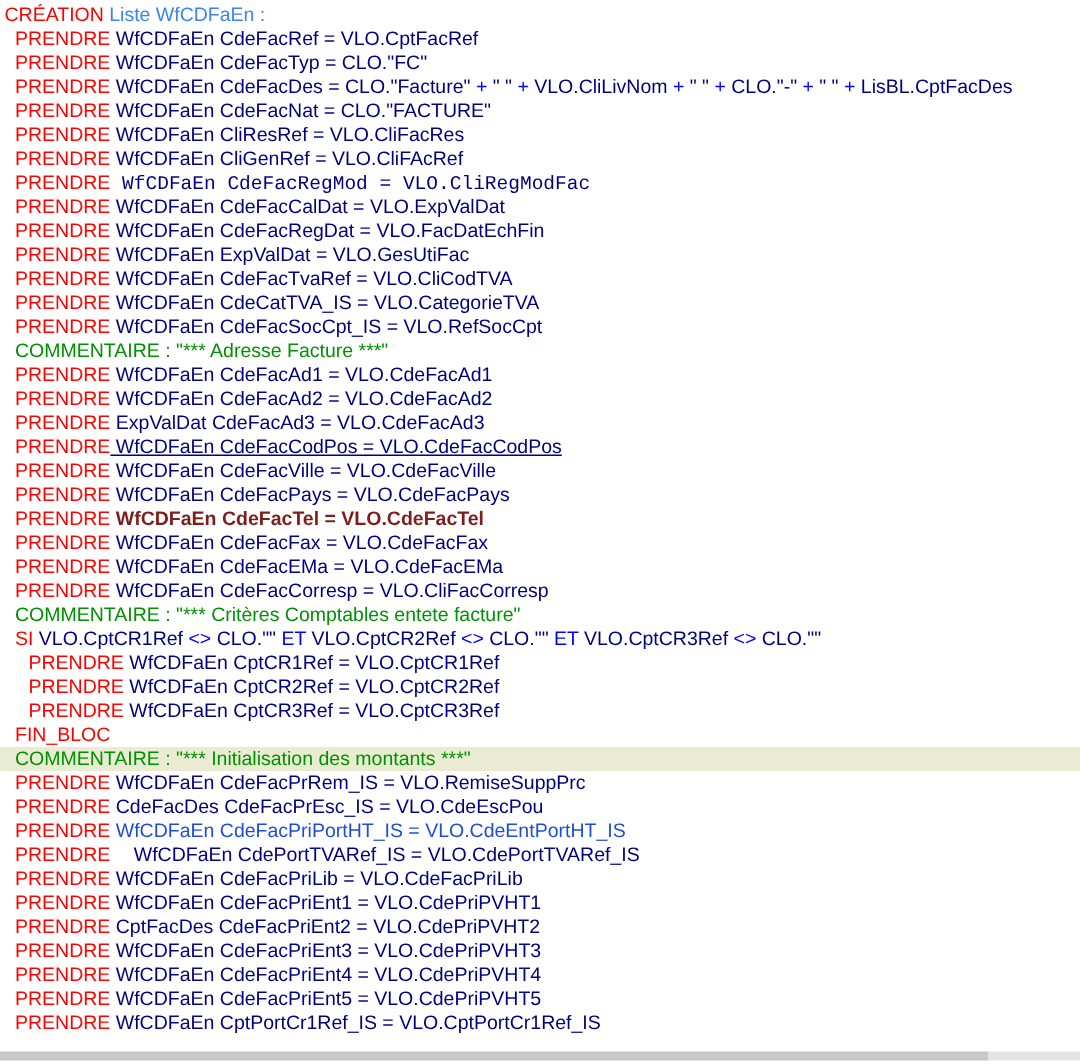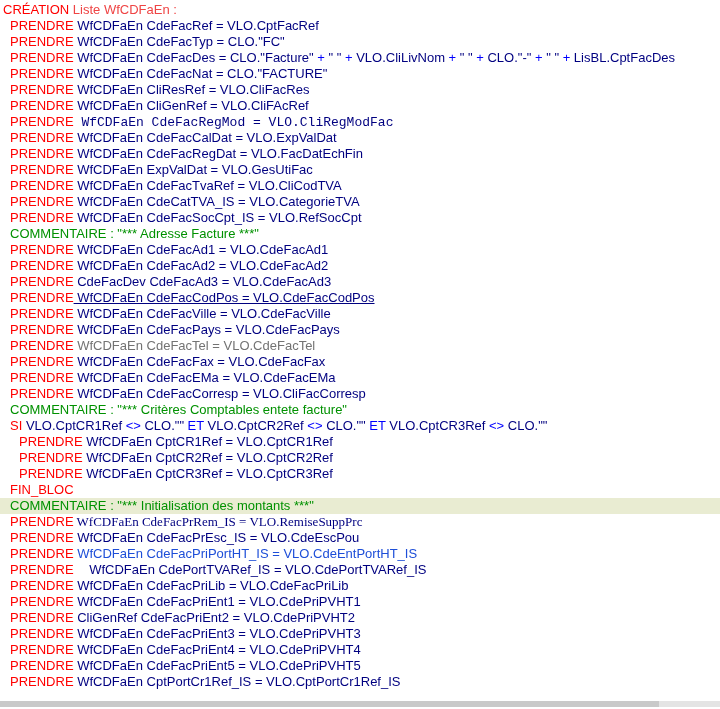--- a/index.html
+++ b/index.html
@@ -50,59 +50,59 @@
     top: 0;
     height: 6px;
     width: 8.5%;
   }
 </style>
 </head>
 <body>
 
 <div class="code-area">
   <div>
-      <div class="line indent-0"><span style="color: rgb(255, 0, 0);">CRÉATION</span><span style="color: #ef4444;"> Liste WfCDFaEn :</span></div>
+      <div class="line indent-0"><span style="color: rgb(255, 0, 0);">CRÉATION</span><span style="color: #3b82f6;"> Liste WfCDFaEn :</span></div>
       <div class="line indent-1"><span style="color: rgb(255, 0, 0);">PRENDRE</span><span style="color: rgb(0, 0, 128);"> WfCDFaEn CdeFacRef = VLO.CptFacRef</span></div>
       <div class="line indent-1"><span style="color: rgb(255, 0, 0);">PRENDRE</span><span style="color: rgb(0, 0, 128);"> WfCDFaEn CdeFacTyp = CLO."FC"</span></div>
       <div class="line indent-1"><span style="color: rgb(255, 0, 0);">PRENDRE</span><span style="color: rgb(0, 0, 128);"> WfCDFaEn CdeFacDes = CLO."Facture" </span><span style="color: rgb(0, 0, 255);">+</span><span style="color: rgb(0, 0, 128);"> " " </span><span style="color: rgb(0, 0, 255);">+</span><span style="color: rgb(0, 0, 128);"> VLO.CliLivNom </span><span style="color: rgb(0, 0, 255);">+</span><span style="color: rgb(0, 0, 128);"> " " </span><span style="color: rgb(0, 0, 255);">+</span><span style="color: rgb(0, 0, 128);"> CLO."-" </span><span style="color: rgb(0, 0, 255);">+</span><span style="color: rgb(0, 0, 128);"> " " </span><span style="color: rgb(0, 0, 255);">+</span><span style="color: rgb(0, 0, 128);"> LisBL.CptFacDes</span></div>
       <div class="line indent-1"><span style="color: rgb(255, 0, 0);">PRENDRE</span><span style="color: rgb(0, 0, 128);"> WfCDFaEn CdeFacNat = CLO."FACTURE"</span></div>
       <div class="line indent-1"><span style="color: rgb(255, 0, 0);">PRENDRE</span><span style="color: rgb(0, 0, 128);"> WfCDFaEn CliResRef = VLO.CliFacRes</span></div>
       <div class="line indent-1"><span style="color: rgb(255, 0, 0);">PRENDRE</span><span style="color: rgb(0, 0, 128);"> WfCDFaEn CliGenRef = VLO.CliFAcRef</span></div>
       <div class="line indent-1"><span style="color: rgb(255, 0, 0);">PRENDRE</span><span style="color: rgb(0, 0, 128); font-family: Liberation Mono, monospace;"> WfCDFaEn CdeFacRegMod = VLO.CliRegModFac</span></div>
       <div class="line indent-1"><span style="color: rgb(255, 0, 0);">PRENDRE</span><span style="color: rgb(0, 0, 128);"> WfCDFaEn CdeFacCalDat = VLO.ExpValDat</span></div>
       <div class="line indent-1"><span style="color: rgb(255, 0, 0);">PRENDRE</span><span style="color: rgb(0, 0, 128);"> WfCDFaEn CdeFacRegDat = VLO.FacDatEchFin</span></div>
       <div class="line indent-1"><span style="color: rgb(255, 0, 0);">PRENDRE</span><span style="color: rgb(0, 0, 128);"> WfCDFaEn ExpValDat = VLO.GesUtiFac</span></div>
       <div class="line indent-1"><span style="color: rgb(255, 0, 0);">PRENDRE</span><span style="color: rgb(0, 0, 128);"> WfCDFaEn CdeFacTvaRef = VLO.CliCodTVA</span></div>
       <div class="line indent-1"><span style="color: rgb(255, 0, 0);">PRENDRE</span><span style="color: rgb(0, 0, 128);"> WfCDFaEn CdeCatTVA_IS = VLO.CategorieTVA</span></div>
       <div class="line indent-1"><span style="color: rgb(255, 0, 0);">PRENDRE</span><span style="color: rgb(0, 0, 128);"> WfCDFaEn CdeFacSocCpt_IS = VLO.RefSocCpt</span></div>
       <div class="line indent-1"><span style="color: rgb(0, 145, 0);">COMMENTAIRE : "*** Adresse Facture ***"</span></div>
       <div class="line indent-1"><span style="color: rgb(255, 0, 0);">PRENDRE</span><span style="color: rgb(0, 0, 128);"> WfCDFaEn CdeFacAd1 = VLO.CdeFacAd1</span></div>
       <div class="line indent-1"><span style="color: rgb(255, 0, 0);">PRENDRE</span><span style="color: rgb(0, 0, 128);"> WfCDFaEn CdeFacAd2 = VLO.CdeFacAd2</span></div>
-      <div class="line indent-1"><span style="color: rgb(255, 0, 0);">PRENDRE</span><span style="color: rgb(0, 0, 128);"> CdeFacDev CdeFacAd3 = VLO.CdeFacAd3</span></div>
+      <div class="line indent-1"><span style="color: rgb(255, 0, 0);">PRENDRE</span><span style="color: rgb(0, 0, 128);"> ExpValDat CdeFacAd3 = VLO.CdeFacAd3</span></div>
       <div class="line indent-1"><span style="color: rgb(255, 0, 0);">PRENDRE</span><span style="color: rgb(0, 0, 128); text-decoration: underline;"> WfCDFaEn CdeFacCodPos = VLO.CdeFacCodPos</span></div>
       <div class="line indent-1"><span style="color: rgb(255, 0, 0);">PRENDRE</span><span style="color: rgb(0, 0, 128);"> WfCDFaEn CdeFacVille = VLO.CdeFacVille</span></div>
       <div class="line indent-1"><span style="color: rgb(255, 0, 0);">PRENDRE</span><span style="color: rgb(0, 0, 128);"> WfCDFaEn CdeFacPays = VLO.CdeFacPays</span></div>
-      <div class="line indent-1"><span style="color: rgb(255, 0, 0);">PRENDRE</span><span style="color: #737373;"> WfCDFaEn CdeFacTel = VLO.CdeFacTel</span></div>
+      <div class="line indent-1"><span style="color: rgb(255, 0, 0);">PRENDRE</span><span style="color: #7f1d1d; font-weight: bold;"> WfCDFaEn CdeFacTel = VLO.CdeFacTel</span></div>
       <div class="line indent-1"><span style="color: rgb(255, 0, 0);">PRENDRE</span><span style="color: rgb(0, 0, 128);"> WfCDFaEn CdeFacFax = VLO.CdeFacFax</span></div>
       <div class="line indent-1"><span style="color: rgb(255, 0, 0);">PRENDRE</span><span style="color: rgb(0, 0, 128);"> WfCDFaEn CdeFacEMa = VLO.CdeFacEMa</span></div>
       <div class="line indent-1"><span style="color: rgb(255, 0, 0);">PRENDRE</span><span style="color: rgb(0, 0, 128);"> WfCDFaEn CdeFacCorresp = VLO.CliFacCorresp</span></div>
       <div class="line indent-1"><span style="color: rgb(0, 145, 0);">COMMENTAIRE : "*** Critères Comptables entete facture"</span></div>
       <div class="line indent-1"><span style="color: rgb(255, 0, 0);">SI</span><span style="color: rgb(0, 0, 128);"> VLO.CptCR1Ref </span><span style="color: rgb(0, 0, 255);">&lt;&gt;</span><span style="color: rgb(0, 0, 128);"> CLO."" </span><span style="color: rgb(0, 0, 255);">ET</span><span style="color: rgb(0, 0, 128);"> VLO.CptCR2Ref </span><span style="color: rgb(0, 0, 255);">&lt;&gt;</span><span style="color: rgb(0, 0, 128);"> CLO."" </span><span style="color: rgb(0, 0, 255);">ET</span><span style="color: rgb(0, 0, 128);"> VLO.CptCR3Ref </span><span style="color: rgb(0, 0, 255);">&lt;&gt;</span><span style="color: rgb(0, 0, 128);"> CLO.""</span></div>
       <div class="line indent-2"><span style="color: rgb(255, 0, 0);">PRENDRE</span><span style="color: rgb(0, 0, 128);"> WfCDFaEn CptCR1Ref = VLO.CptCR1Ref</span></div>
       <div class="line indent-2"><span style="color: rgb(255, 0, 0);">PRENDRE</span><span style="color: rgb(0, 0, 128);"> WfCDFaEn CptCR2Ref = VLO.CptCR2Ref</span></div>
       <div class="line indent-2"><span style="color: rgb(255, 0, 0);">PRENDRE</span><span style="color: rgb(0, 0, 128);"> WfCDFaEn CptCR3Ref = VLO.CptCR3Ref</span></div>
       <div class="line indent-1"><span style="color: rgb(255, 0, 0);">FIN_BLOC</span></div>
       <div class="line indent-1" style="background: rgb(233, 236, 210);"><span style="color: rgb(0, 145, 0);">COMMENTAIRE : "*** Initialisation des montants ***"</span></div>
-      <div class="line indent-1"><span style="color: rgb(255, 0, 0);">PRENDRE</span><span style="color: rgb(0, 0, 128); font-family: Liberation Serif, serif;"> WfCDFaEn CdeFacPrRem_IS = VLO.RemiseSuppPrc</span></div>
-      <div class="line indent-1"><span style="color: rgb(255, 0, 0);">PRENDRE</span><span style="color: rgb(0, 0, 128);"> WfCDFaEn CdeFacPrEsc_IS = VLO.CdeEscPou</span></div>
+      <div class="line indent-1"><span style="color: rgb(255, 0, 0);">PRENDRE</span><span style="color: rgb(0, 0, 128);"> WfCDFaEn CdeFacPrRem_IS = VLO.RemiseSuppPrc</span></div>
+      <div class="line indent-1"><span style="color: rgb(255, 0, 0);">PRENDRE</span><span style="color: rgb(0, 0, 128);"> CdeFacDes CdeFacPrEsc_IS = VLO.CdeEscPou</span></div>
       <div class="line indent-1"><span style="color: rgb(255, 0, 0);">PRENDRE</span><span style="color: #1d4ed8;"> WfCDFaEn CdeFacPriPortHT_IS = VLO.CdeEntPortHT_IS</span></div>
       <div class="line indent-1"><span style="color: rgb(255, 0, 0);">PRENDRE</span><span style="color: rgb(0, 0, 128); margin-left: 12px;"> WfCDFaEn CdePortTVARef_IS = VLO.CdePortTVARef_IS</span></div>
       <div class="line indent-1"><span style="color: rgb(255, 0, 0);">PRENDRE</span><span style="color: rgb(0, 0, 128);"> WfCDFaEn CdeFacPriLib = VLO.CdeFacPriLib</span></div>
       <div class="line indent-1"><span style="color: rgb(255, 0, 0);">PRENDRE</span><span style="color: rgb(0, 0, 128);"> WfCDFaEn CdeFacPriEnt1 = VLO.CdePriPVHT1</span></div>
-      <div class="line indent-1"><span style="color: rgb(255, 0, 0);">PRENDRE</span><span style="color: rgb(0, 0, 128);"> CliGenRef CdeFacPriEnt2 = VLO.CdePriPVHT2</span></div>
+      <div class="line indent-1"><span style="color: rgb(255, 0, 0);">PRENDRE</span><span style="color: rgb(0, 0, 128);"> CptFacDes CdeFacPriEnt2 = VLO.CdePriPVHT2</span></div>
       <div class="line indent-1"><span style="color: rgb(255, 0, 0);">PRENDRE</span><span style="color: rgb(0, 0, 128);"> WfCDFaEn CdeFacPriEnt3 = VLO.CdePriPVHT3</span></div>
       <div class="line indent-1"><span style="color: rgb(255, 0, 0);">PRENDRE</span><span style="color: rgb(0, 0, 128);"> WfCDFaEn CdeFacPriEnt4 = VLO.CdePriPVHT4</span></div>
       <div class="line indent-1"><span style="color: rgb(255, 0, 0);">PRENDRE</span><span style="color: rgb(0, 0, 128);"> WfCDFaEn CdeFacPriEnt5 = VLO.CdePriPVHT5</span></div>
       <div class="line indent-1"><span style="color: rgb(255, 0, 0);">PRENDRE</span><span style="color: rgb(0, 0, 128);"> WfCDFaEn CptPortCr1Ref_IS = VLO.CptPortCr1Ref_IS</span></div>
     </div>
 </div>
 
 <div class="hscrollbar">
   <div class="hscroll-thumb" style="background: rgb(201, 201, 201);"></div>
   <div class="hscroll-track" style="background: rgb(228, 228, 228);"></div>

